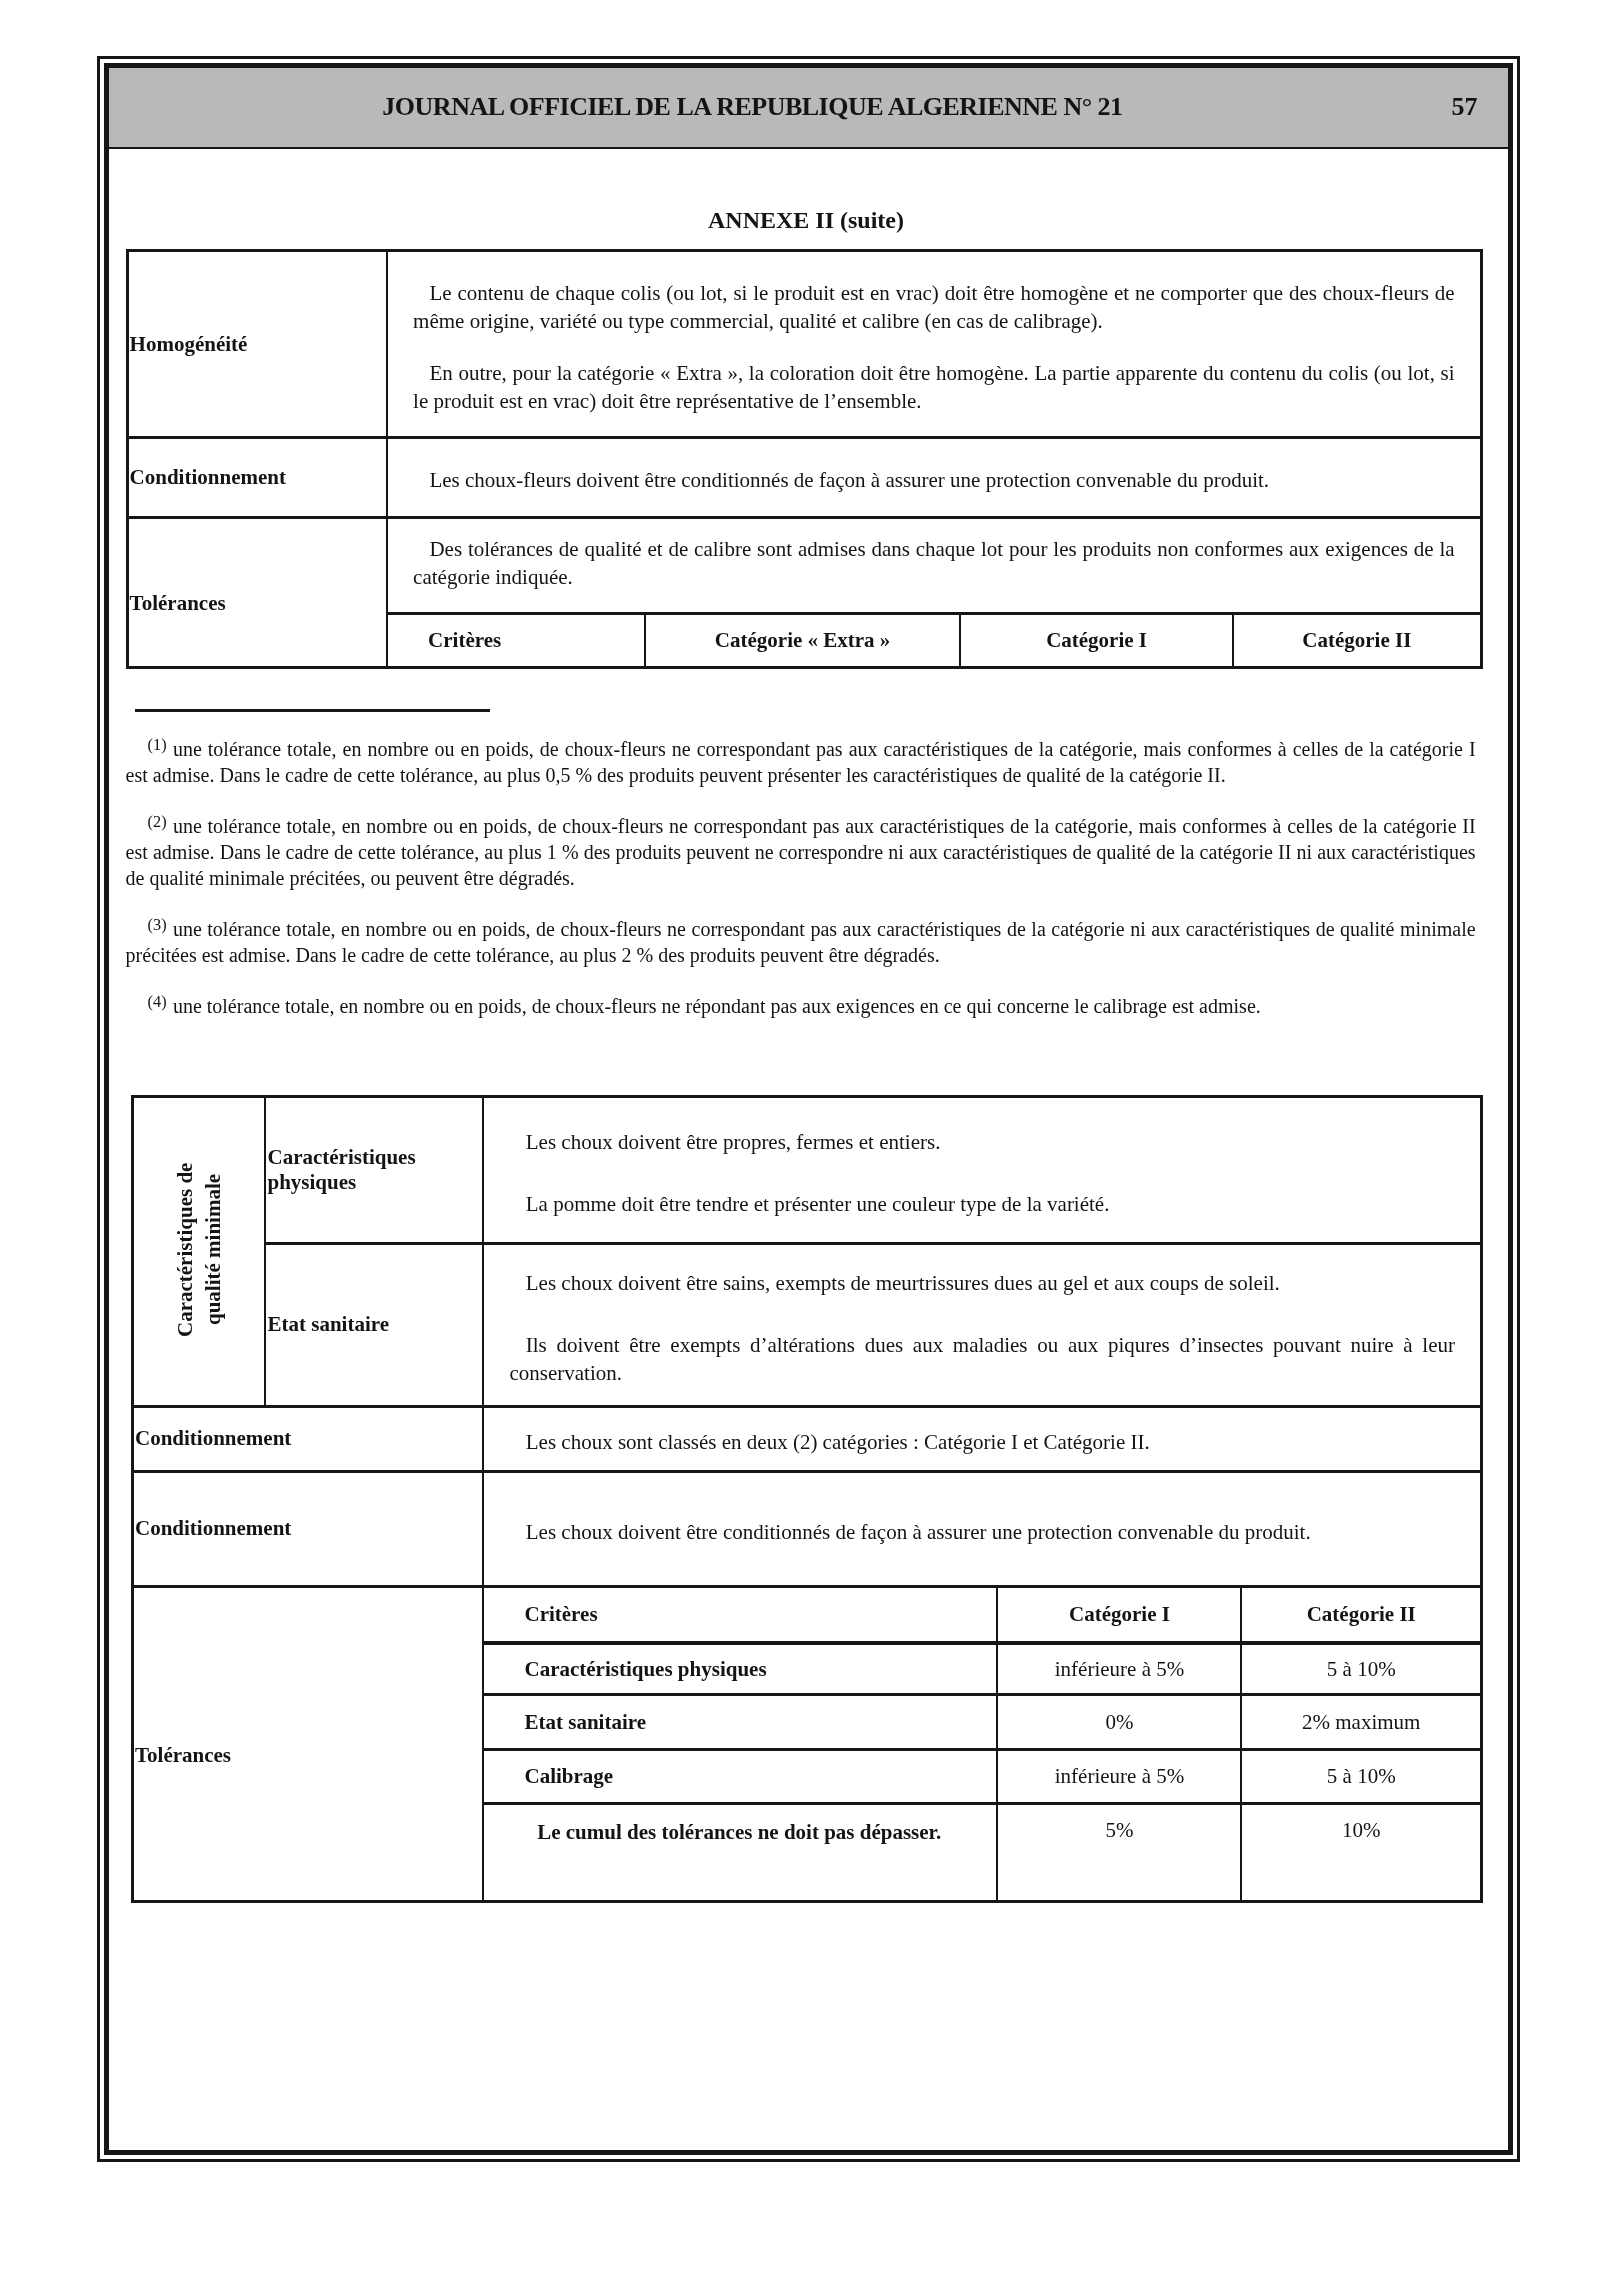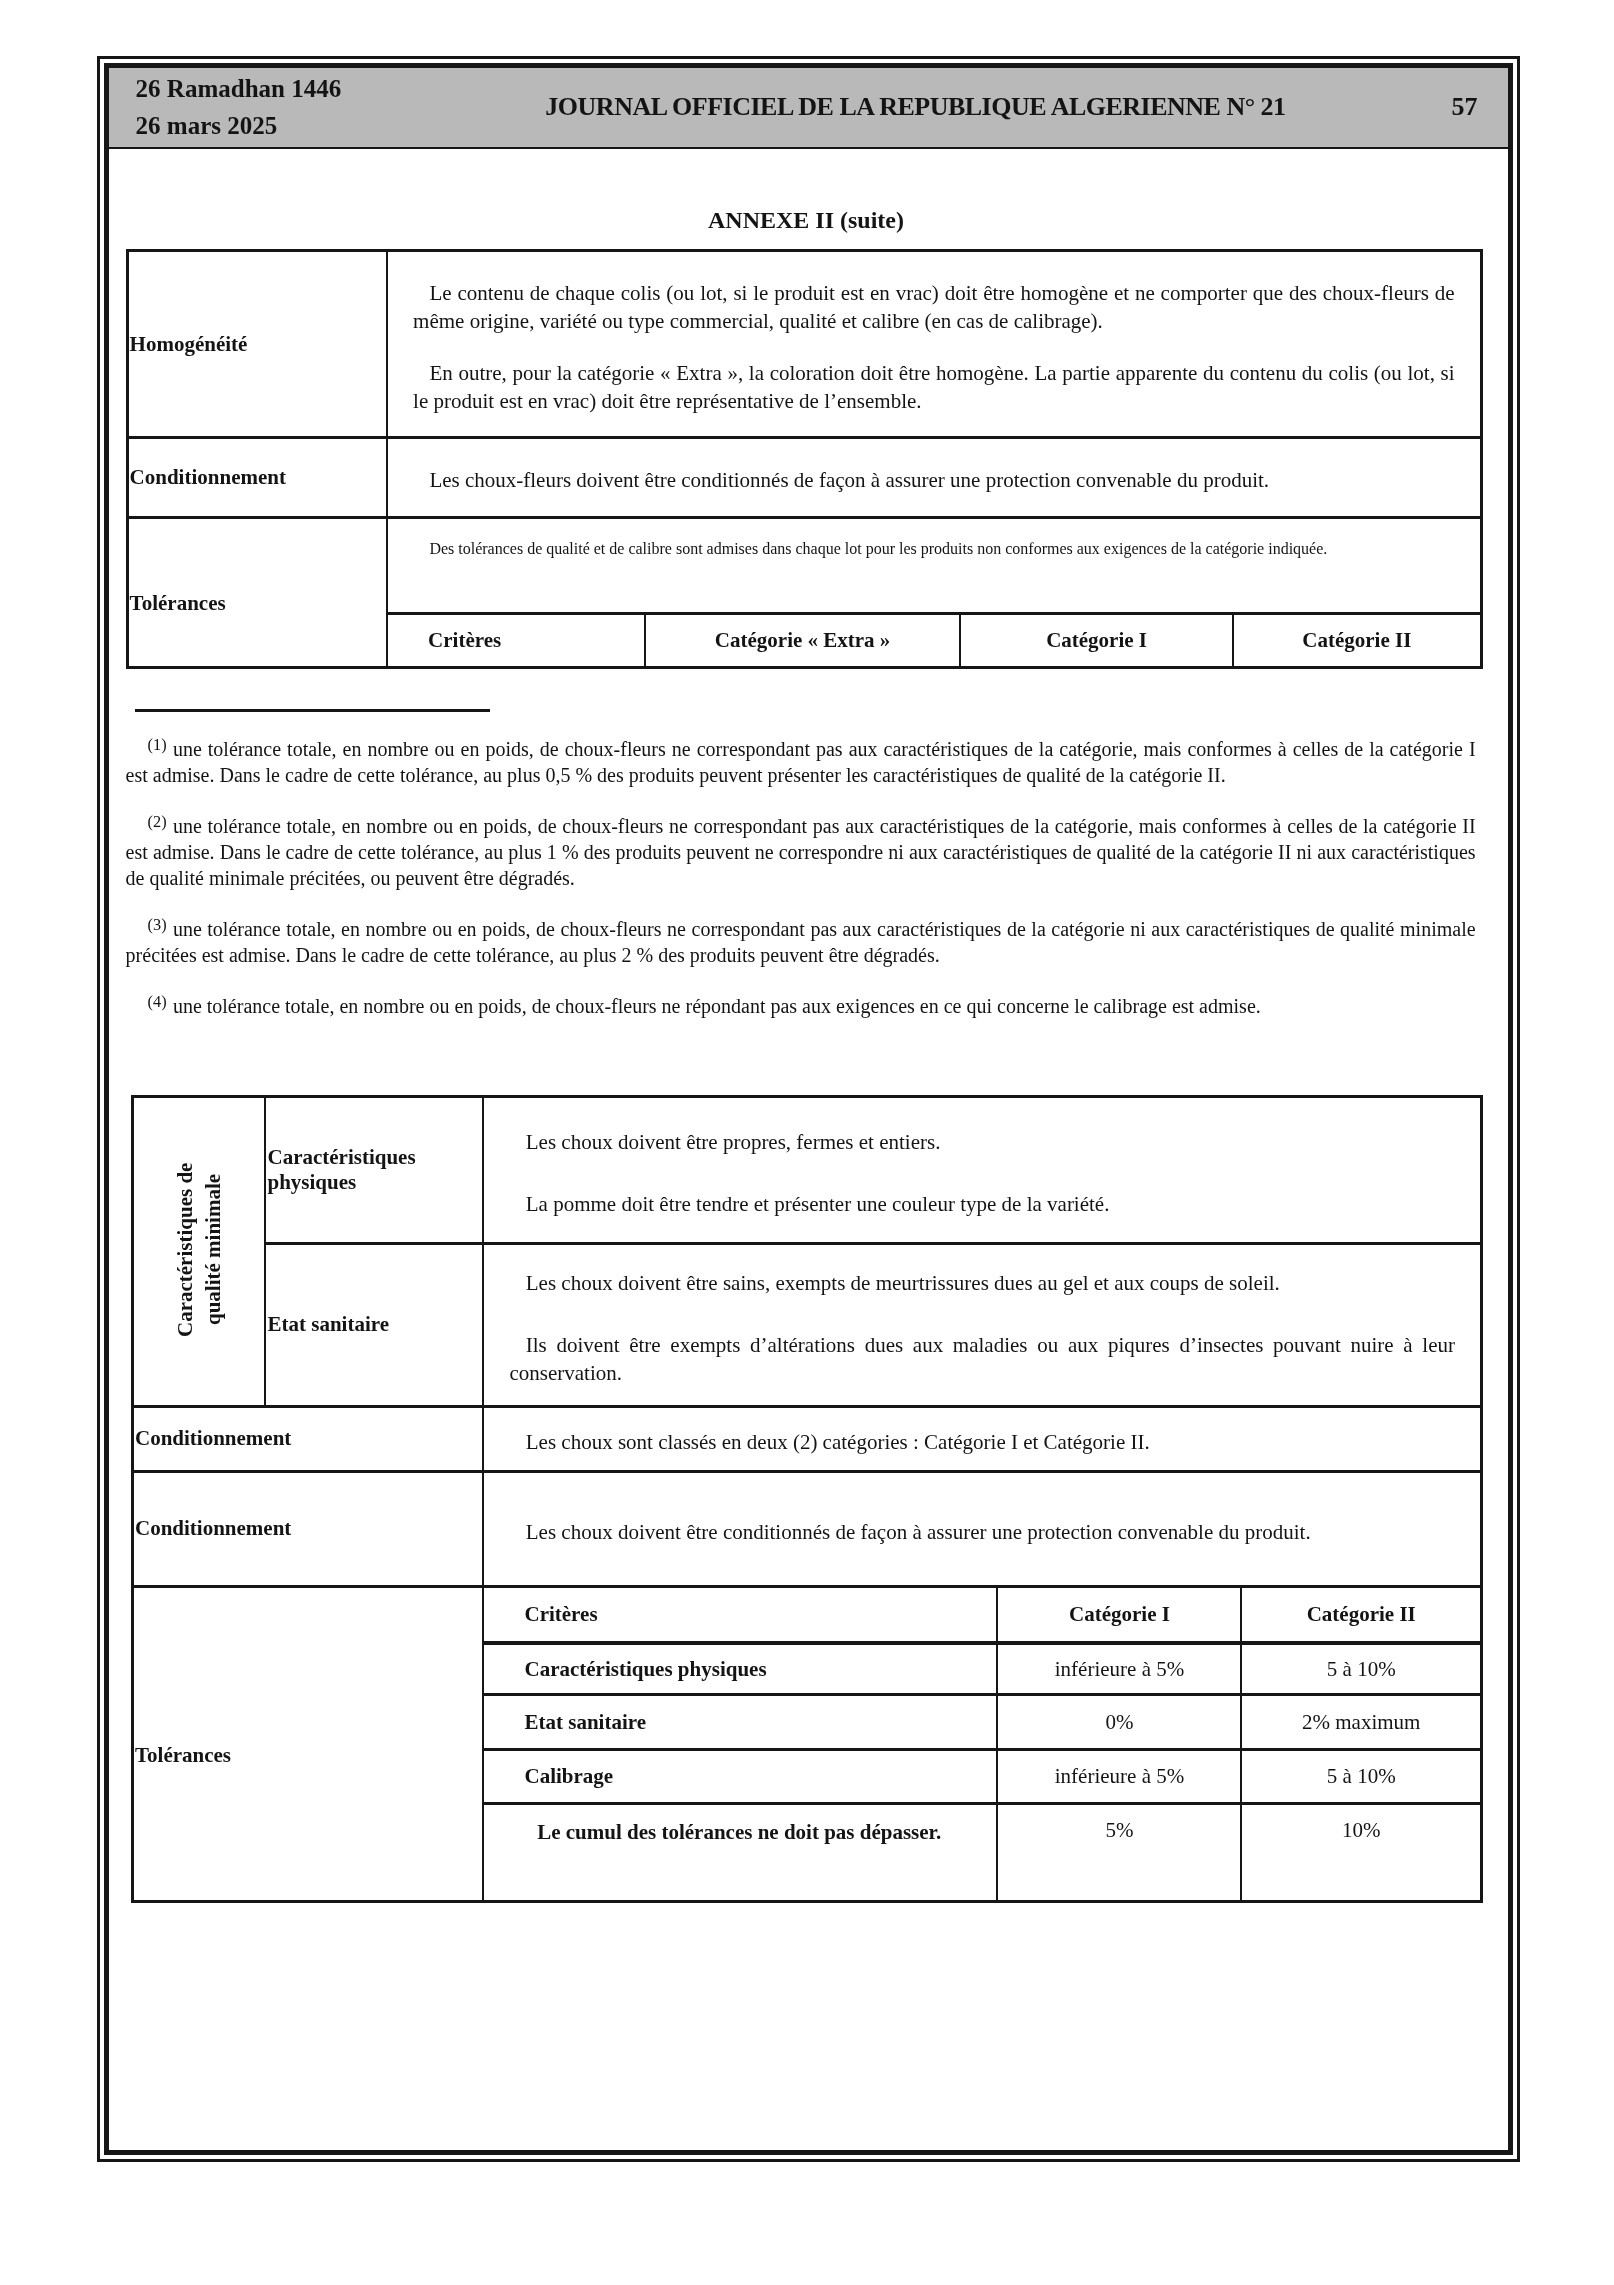--- a/index.html
+++ b/index.html
@@ -110,21 +110,21 @@
   .t1 { margin: 13.6px 0 0 0; }
   .t1-r1 { height: 187px; }
   .t1-r2 { height: 80px; }
   .label-top {
     vertical-align: top;
     padding-top: 23.5px;
   }
   .tol-cell { padding: 0; vertical-align: top; }
   .tol-para {
     padding: 16.3px 25px 0 25px;
-    font-size: 16px;
+    font-size: 21px;
     line-height: 28px;
     text-align: justify;
     height: 93px;
     box-sizing: border-box;
   }
   .tol-para p { margin: 0; text-indent: 16.3px; }
   .inner-table {
     width: 100%;
     border-collapse: collapse;
     table-layout: fixed;
@@ -224,24 +224,20 @@
     text-indent: 12.7px;
   }
 </style>
 </head>
 <body>
 
 <div class="page-frame">
   <div class="page-frame-inner">
 
     <div class="header-band">
-      <div class="header-dates">
-        <div>26 Ramadhan 1446</div>
-        <div>26 mars 2025</div>
-      </div>
       <div class="header-center">JOURNAL OFFICIEL DE LA REPUBLIQUE ALGERIENNE N° 21</div>
       <div class="header-pageno">57</div>
     </div>
 
     <div class="content">
 
       <div class="annexe-title">ANNEXE II (suite)</div>
 
       <table class="doc-table t1">
         <colgroup>

